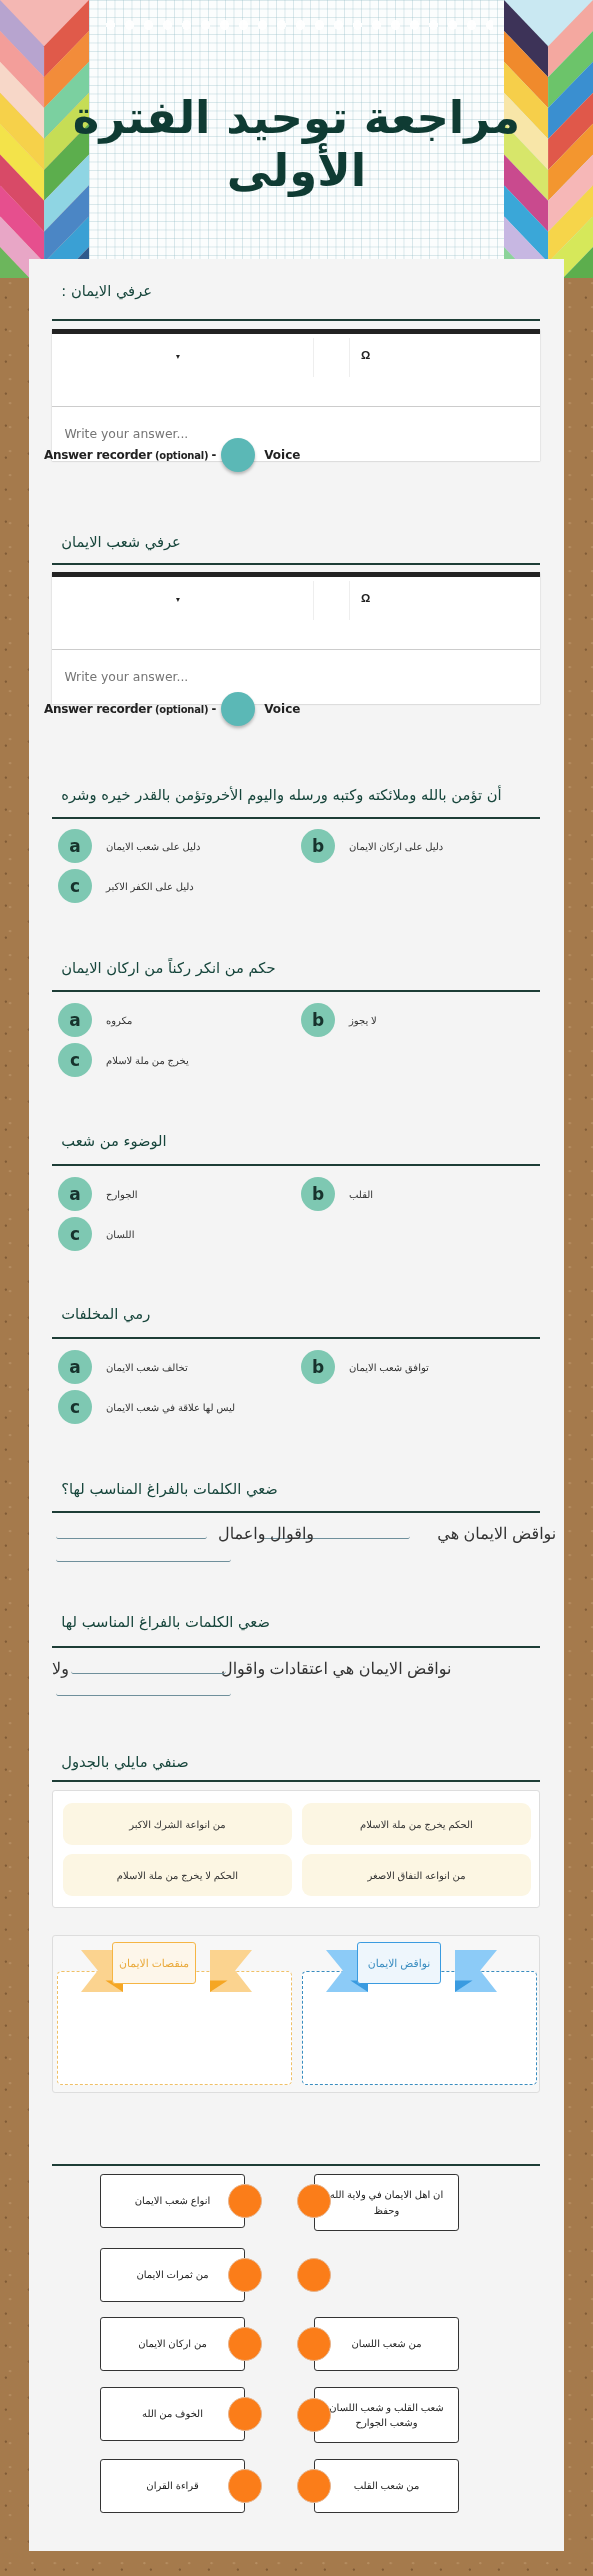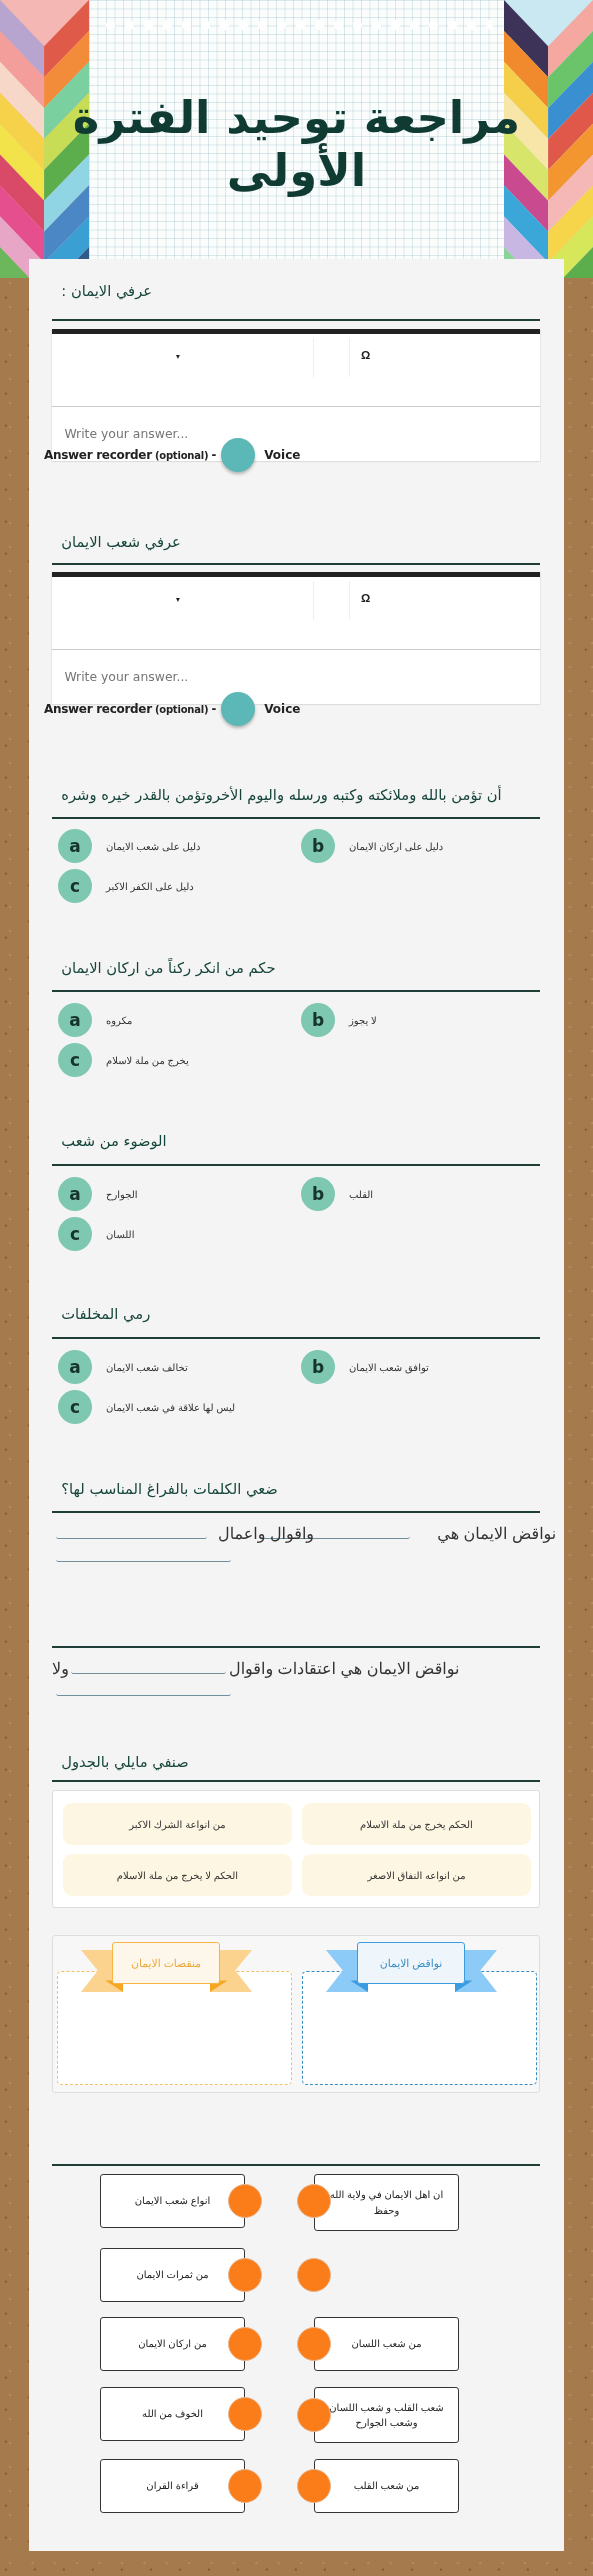--- a/index.html
+++ b/index.html
@@ -128,21 +128,21 @@
   }
   .bucket {
     position: absolute; top: 35px; width: 235px; height: 114px; background: #fff;
     border: 1.5px dashed; border-radius: 4.6px;
   }
   .ribbon {
     position: absolute; top: 6.2px; width: 155px; height: 50px;
   }
   .ribbon .tail { position: absolute; top: 7.7px; width: 42px; height: 42px; }
   .ribbon .label-box {
-    position: absolute; left: 23px; top: 0; width: 108px; height: 42px;
+    position: absolute; left: 23px; top: 0; width: 84px; height: 42px;
     border: 1.5px solid; border-radius: 3.1px; display: flex; align-items: center; justify-content: center;
     font-size: 10.8px; direction: rtl;
   }
   
   .match-box {
     position: absolute; width: 145px; background: #fff; border: 0.8px solid #333;
     border-radius: 3.1px; display: flex; align-items: center; justify-content: center;
     text-align: center; font-size: 10px; color: #222; direction: rtl; line-height: 1.55;
     padding: 0 10.8px;
   }
@@ -328,22 +328,25 @@
   <div class="q-title-wrap" style="top:1221px;">
     <div class="q-title">ضعي الكلمات  بالفراغ المناسب لها؟</div>
   </div>
   <div class="q-rule" style="top:1252px;"></div>
   <div class="fib-line" style="right:7.7px; top:1265px;">نواقض الايمان هي</div>
   <input class="blank" style="left: 230px; top: 1263px; width: 151px;">
   <div class="fib-line" style="left:189px; top:1265px;">واقوال واعمال</div>
   <input class="blank" style="left: 27px; top: 1263px; width: 151px;">
   <input class="blank" style="left: 27px; top: 1286px; width: 175px;">
 
+  <div class="q-title-wrap" style="top:1354px;">
+    <div class="q-title">ضعي الكلمات بالفراغ المناسب لها</div>
+  </div>
   <div class="q-rule" style="top:1387px;"></div>
-  <div class="fib-line" style="left:200px; top:1400px;">نواقض الايمان هي اعتقادات واقوال</div>
+  <div class="fib-line" style="left:192px; top:1400px;">نواقض الايمان هي اعتقادات واقوال</div>
   <input class="blank" style="left: 42px; top: 1398px; width: 155px;">
   <div class="fib-line" style="left:23px; top:1400px;">ولا</div>
   <input class="blank" style="left: 27px; top: 1420px; width: 175px;">
 
   <div class="q-title-wrap" style="top:1494px;">
     <div class="q-title">صنفي مايلي بالجدول</div>
   </div>
   <div class="q-rule" style="top:1521px;"></div>
   <div class="classify-box" style="top:1531px; height:118px;">
     <div class="cls-item" style="left:249px; top:12.4px;">الحكم يخرج من ملة الاسلام</div>

